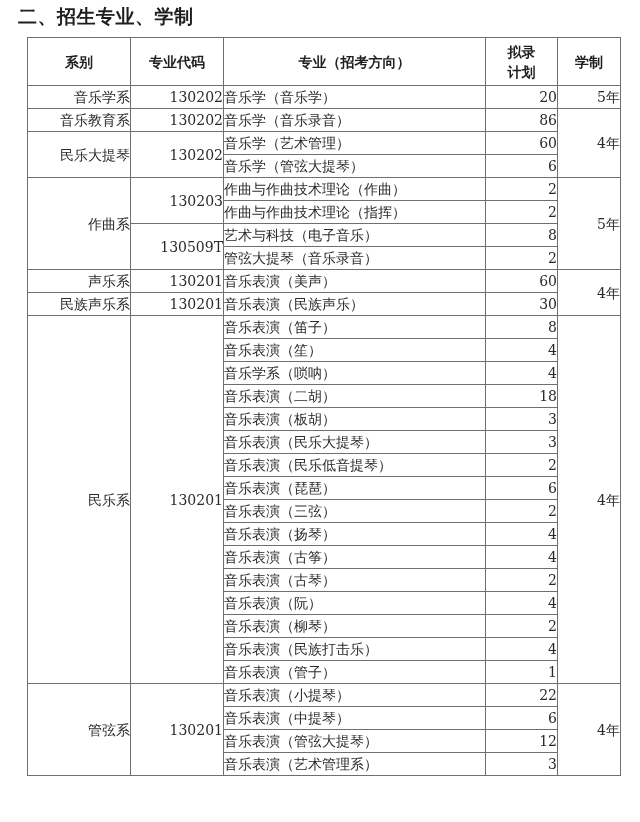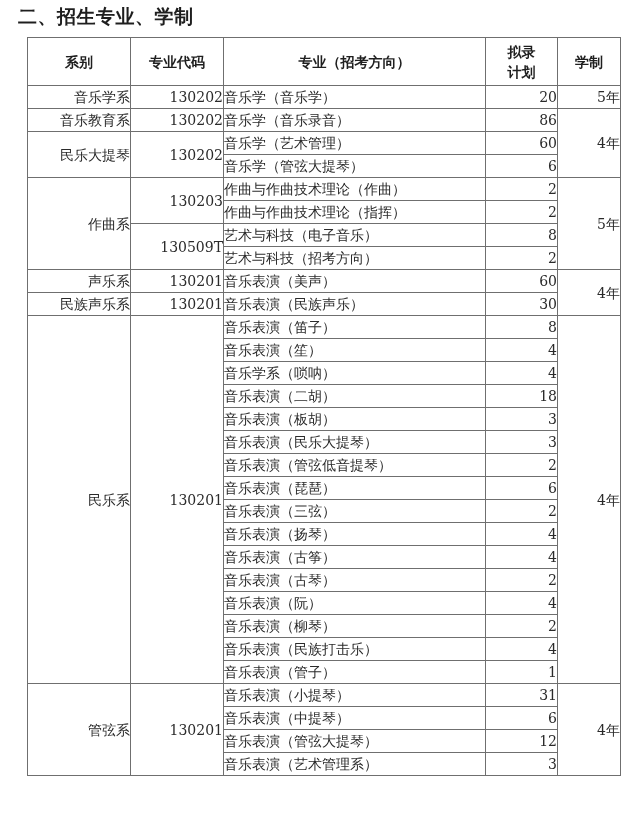--- a/index.html
+++ b/index.html
@@ -83,21 +83,21 @@
     <tr>
       <td class="l">作曲与作曲技术理论（指挥）</td>
       <td class="c">2</td>
     </tr>
     <tr>
       <td class="c" rowspan="2">130509T</td>
       <td class="l">艺术与科技（电子音乐）</td>
       <td class="c">8</td>
     </tr>
     <tr>
-      <td class="l">艺术与科技（招考方向）</td>
+      <td class="l">管弦大提琴（音乐录音）</td>
       <td class="c">2</td>
     </tr>
 
     <tr>
       <td class="c">声乐系</td>
       <td class="c">130201</td>
       <td class="l">音乐表演（美声）</td>
       <td class="c">60</td>
       <td class="c" rowspan="2">4年</td>
     </tr>
@@ -129,21 +129,21 @@
       </tr>
     <tr>
         <td class="l">音乐表演（板胡）</td>
         <td class="c">3</td>
       </tr>
     <tr>
         <td class="l">音乐表演（民乐大提琴）</td>
         <td class="c">3</td>
       </tr>
     <tr>
-        <td class="l">音乐表演（管弦低音提琴）</td>
+        <td class="l">音乐表演（民乐低音提琴）</td>
         <td class="c">2</td>
       </tr>
     <tr>
         <td class="l">音乐表演（琵琶）</td>
         <td class="c">6</td>
       </tr>
     <tr>
         <td class="l">音乐表演（三弦）</td>
         <td class="c">2</td>
       </tr>
@@ -173,21 +173,21 @@
       </tr>
     <tr>
         <td class="l">音乐表演（管子）</td>
         <td class="c">1</td>
       </tr>
 
     <tr>
       <td class="c" rowspan="4">管弦系</td>
       <td class="c" rowspan="4">130201</td>
       <td class="l">音乐表演（小提琴）</td>
-      <td class="c">31</td>
+      <td class="c">22</td>
       <td class="c" rowspan="4">4年</td>
     </tr>
     <tr>
         <td class="l">音乐表演（中提琴）</td>
         <td class="c">6</td>
       </tr>
     <tr>
         <td class="l">音乐表演（管弦大提琴）</td>
         <td class="c">12</td>
       </tr>

